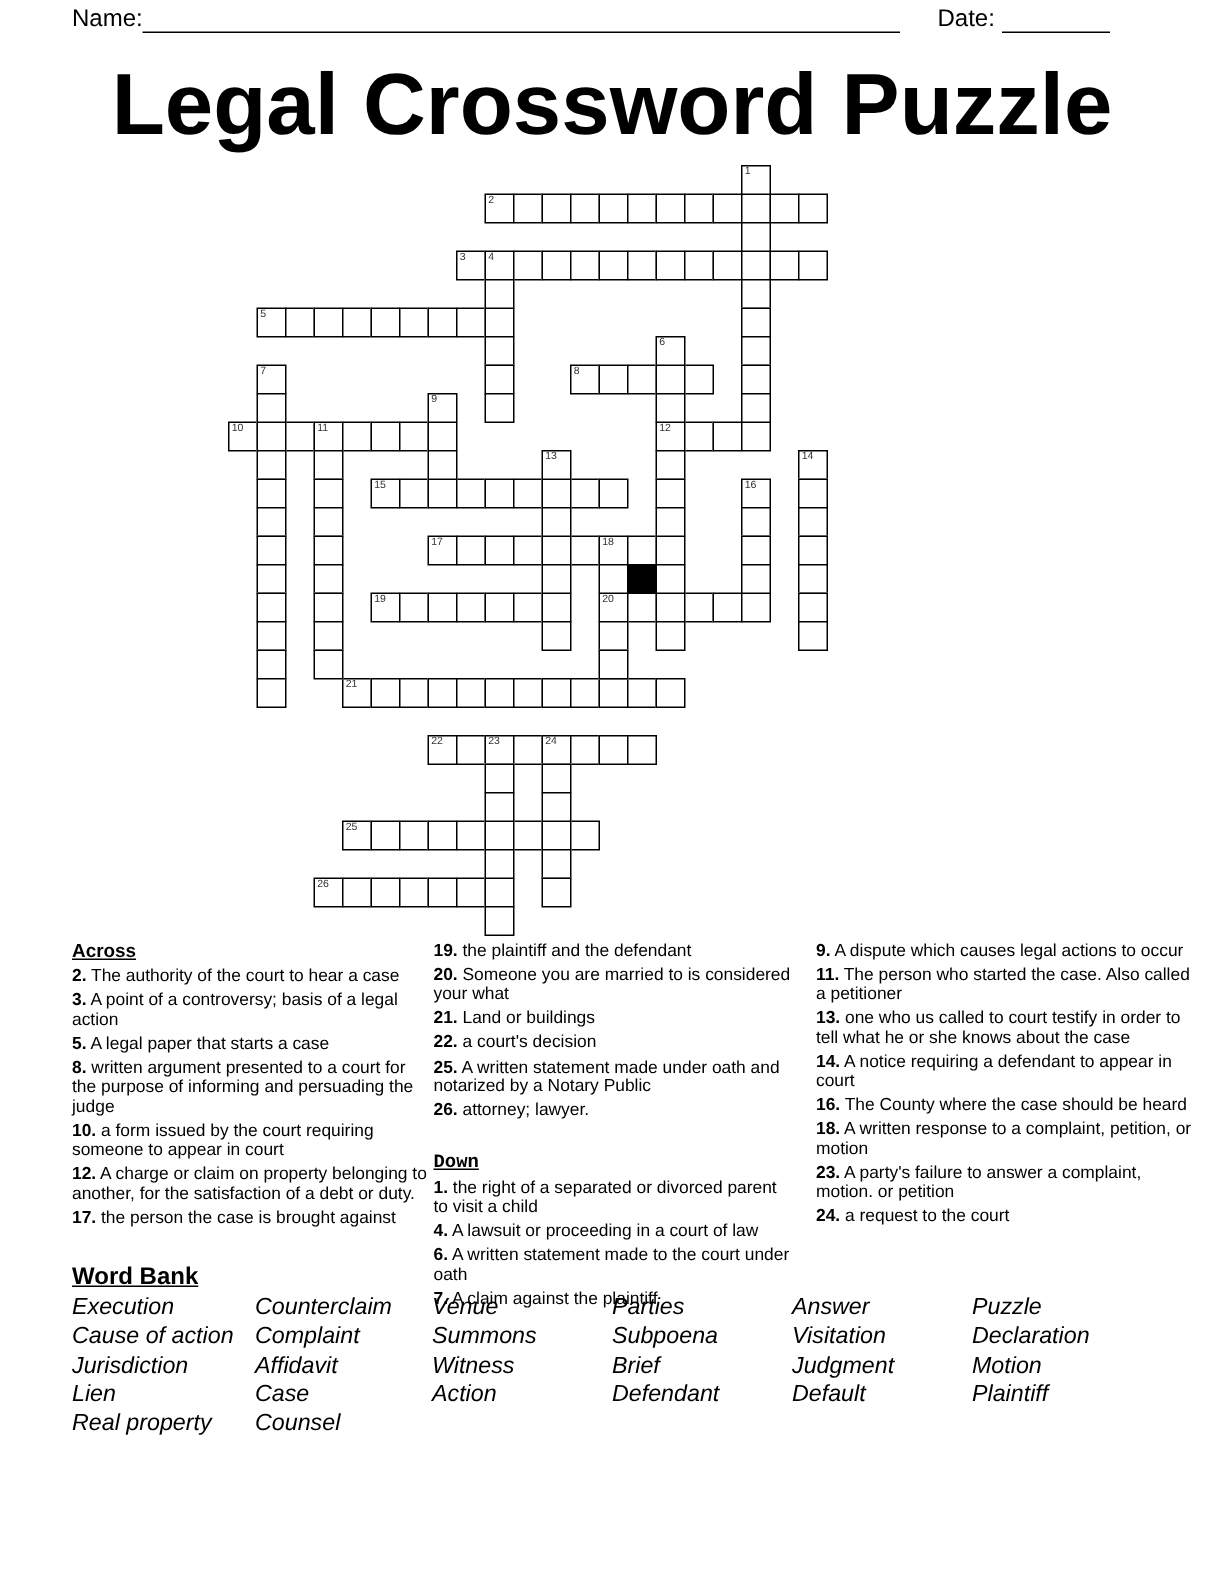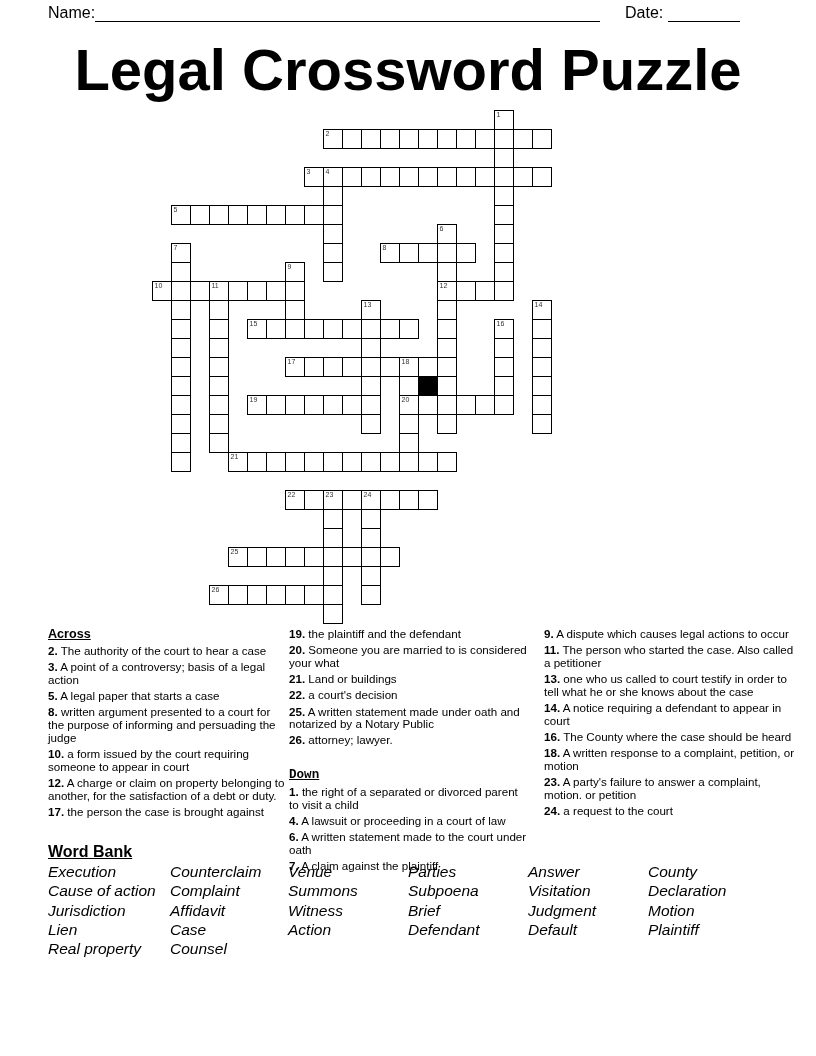--- a/index.html
+++ b/index.html
@@ -344,20 +344,20 @@
         <div>Brief</div>
         <div>Defendant</div>
       </div>
       <div class="wb-col" style="left: 528px;">
         <div>Answer</div>
         <div>Visitation</div>
         <div>Judgment</div>
         <div>Default</div>
       </div>
       <div class="wb-col" style="left: 648px;">
-        <div>County</div>
+        <div>Puzzle</div>
         <div>Declaration</div>
         <div>Motion</div>
         <div>Plaintiff</div>
       </div>
     </div>
 
 </div>
 
 </body></html>

